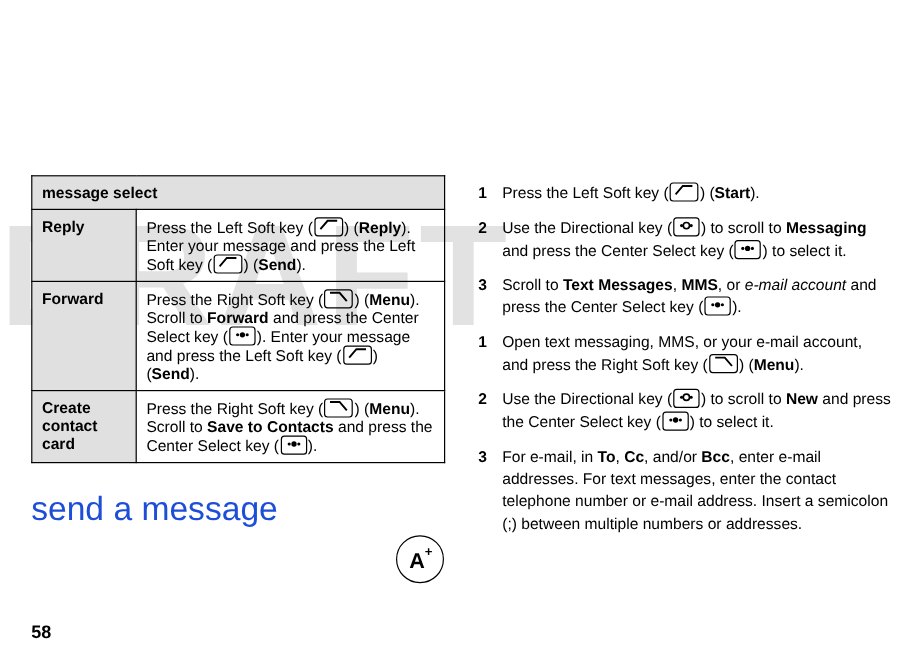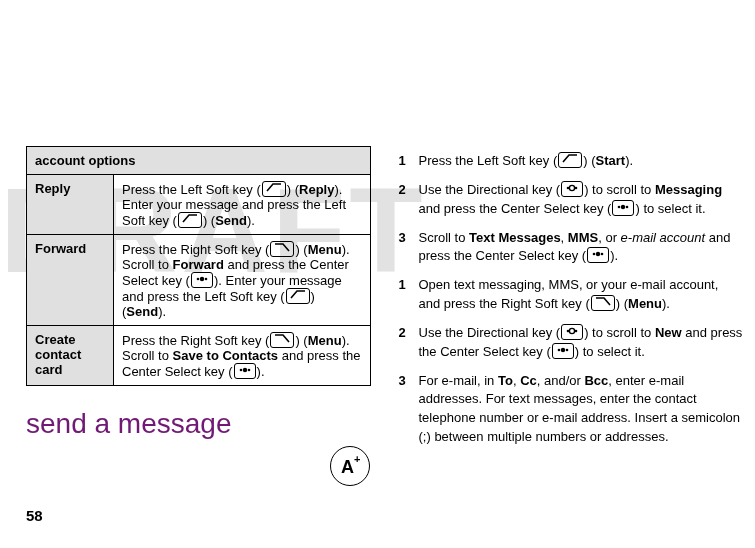--- a/index.html
+++ b/index.html
@@ -60,21 +60,21 @@
     background: #e0e0e0;
     font-weight: 700;
     width: 70px;
   }
   
   h1.section {
     font-family: "Helvetica Neue", Helvetica, Arial, sans-serif;
     font-weight: 300;
     font-size: 28px;
     margin: 22px 0 6px 0;
-    color: #701a75;
+    color: #1d4ed8;
   }
   p.body { margin: 0 0 10px 0; line-height: 1.45; }
   p.tip { margin: 6px 0 10px 0; line-height: 1.45; }
   
   .steps { margin: 6px 0 10px 0; }
   .step {
     display: flex;
     align-items: flex-start;
     margin-bottom: 10px;
     line-height: 1.45;
@@ -106,40 +106,40 @@
   }
   .icon.big { 
     width: 38px; height: 38px; border-radius: 50%; border-width: 1.4px;
     float: right; margin-left: 8px;
   }
   .icon.big svg { left: 6px; top: 6px; }
   
   .footer {
     position: absolute;
     left: 26px;
-    bottom: 24px;
+    bottom: 12px;
     display: flex;
     align-items: flex-start;
     gap: 18px;
     font-size: 13px;
   }
   .footer .pg { font-weight: 700; font-size: 15px; }
 </style>
 </head>
 <body>
 
 <div class="draft content">DRAFT</div>
 
 <div class="page content">
 
   <div class="col">
     <table class="opts">
       <tbody>
           <tr>
-        <th class="header" colspan="2">account options</th>
+        <th class="header" colspan="2">message select</th>
       </tr>
 
       <tr>
         <th class="label">Reply</th>
         <td>
           <span>Press the Left Soft key (</span><span class="icon"><svg width="22" height="14">
                   <polyline points="4,10 10,3 18,3" fill="none" stroke="#000" stroke-width="1.6"></polyline>
                 </svg></span><span>) (</span><span class="cond">Reply</span><span>). Enter your message and press the Left Soft key (</span><span class="icon"><svg width="22" height="14">
                   <polyline points="4,10 10,3 18,3" fill="none" stroke="#000" stroke-width="1.6"></polyline>
                 </svg></span><span>) (</span><span class="cond">Send</span><span>).</span>

